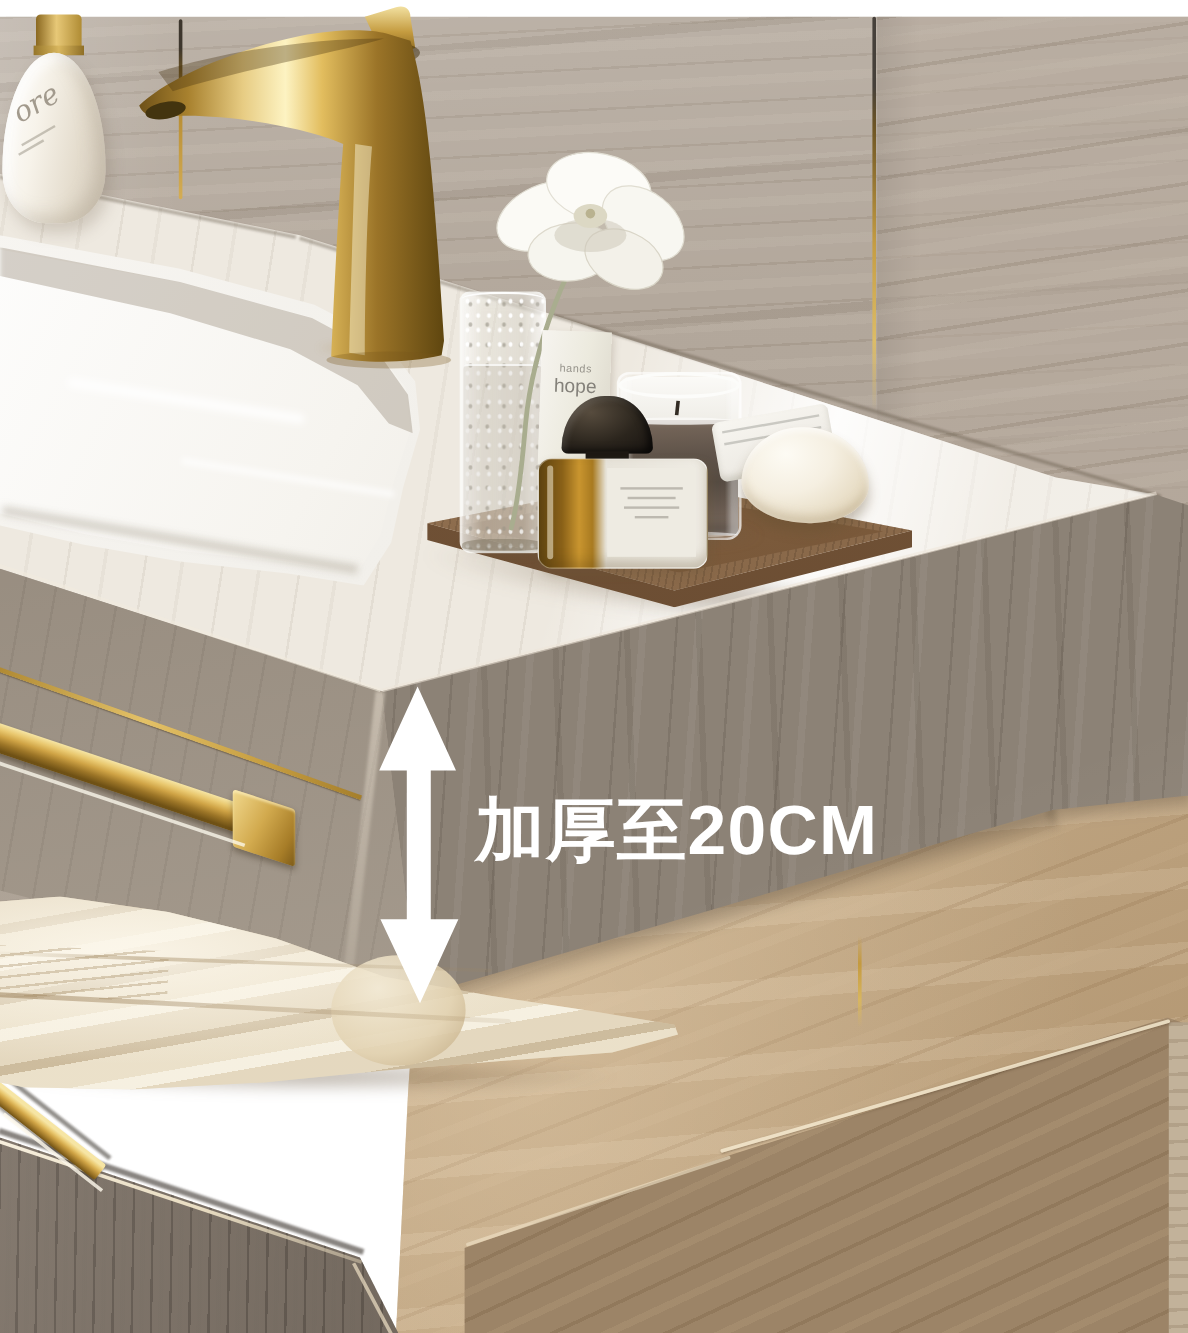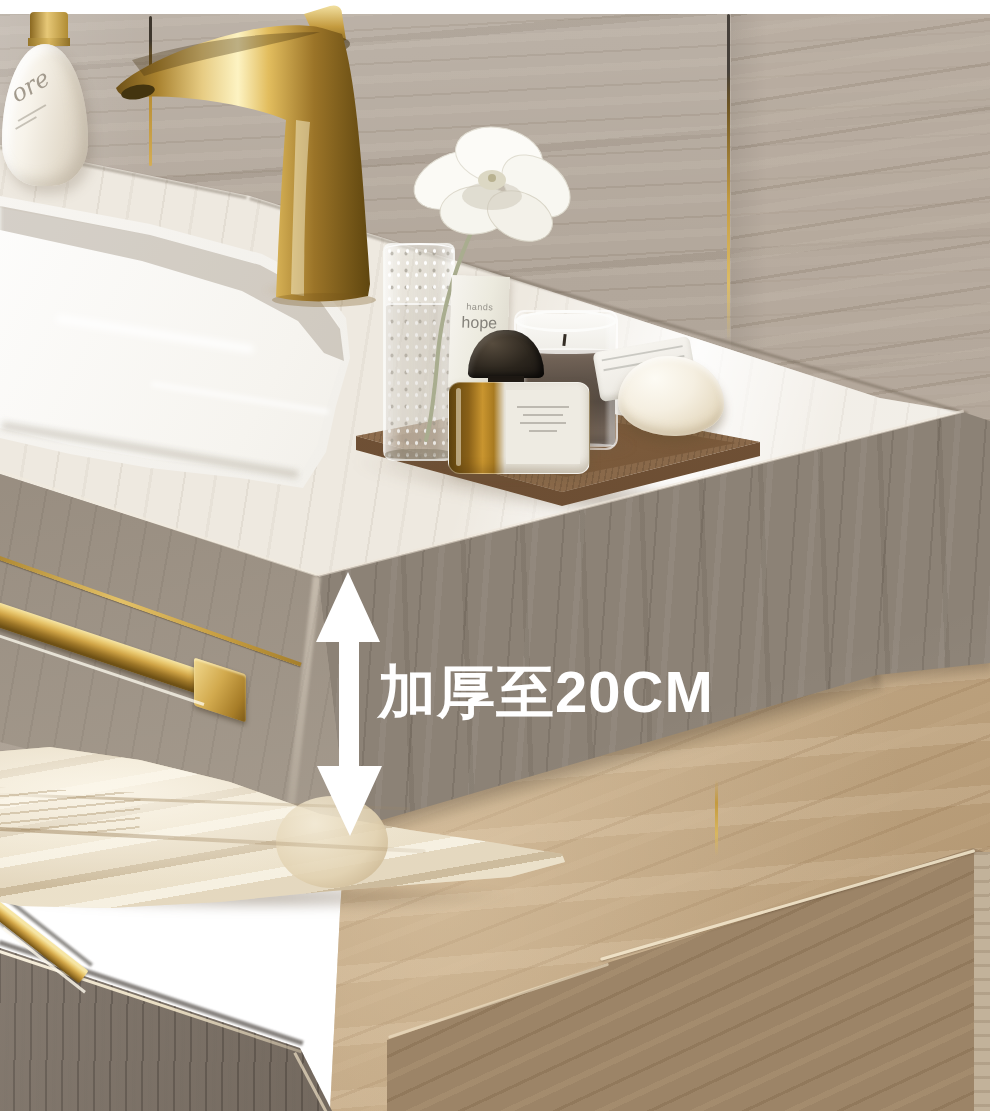--- a/index.html
+++ b/index.html
@@ -225,21 +225,21 @@
     background:radial-gradient(ellipse at 35% 30%, #f2e9d4, #e2d2b1 60%, #c2ab84 95%);opacity:.9;}
   .t-stripes{position:absolute;left:0;top:48px;width:150px;height:42px;transform:rotate(2deg);opacity:.8;
     background:repeating-linear-gradient(172deg, rgba(165,140,100,.45) 0 2px, rgba(0,0,0,0) 2px 9px);}
   .t-fold1{position:absolute;left:0;top:58px;width:420px;height:3px;transform:rotate(2deg);border-radius:2px;
     background:linear-gradient(90deg, rgba(160,135,95,0), rgba(160,135,95,.45) 30%, rgba(160,135,95,.15) 85%);}
   .t-fold2{position:absolute;left:6px;top:96px;width:430px;height:4px;transform:rotate(3deg);border-radius:2px;
     background:linear-gradient(90deg, rgba(150,122,82,.5), rgba(150,122,82,.12));}
 
   
   .arrow-svg{left:308px;top:568px;width:84px;height:274px;}
-  .caption{left:378px;top:654px;font-size:58px;font-weight:800;color:#ffffff;letter-spacing:1px;white-space:nowrap;
+  .caption{left:396px;top:654px;font-size:58px;font-weight:800;color:#ffffff;letter-spacing:1px;white-space:nowrap;
     font-family:"Liberation Sans","DejaVu Sans",sans-serif;}
 </style>
 </head>
 <body>
 
 <div id="stage">
 
   <div class="abs wall-upper"></div>
   <div class="abs wall-left-tint"></div>
   <div class="abs wall-right-tint"></div>

